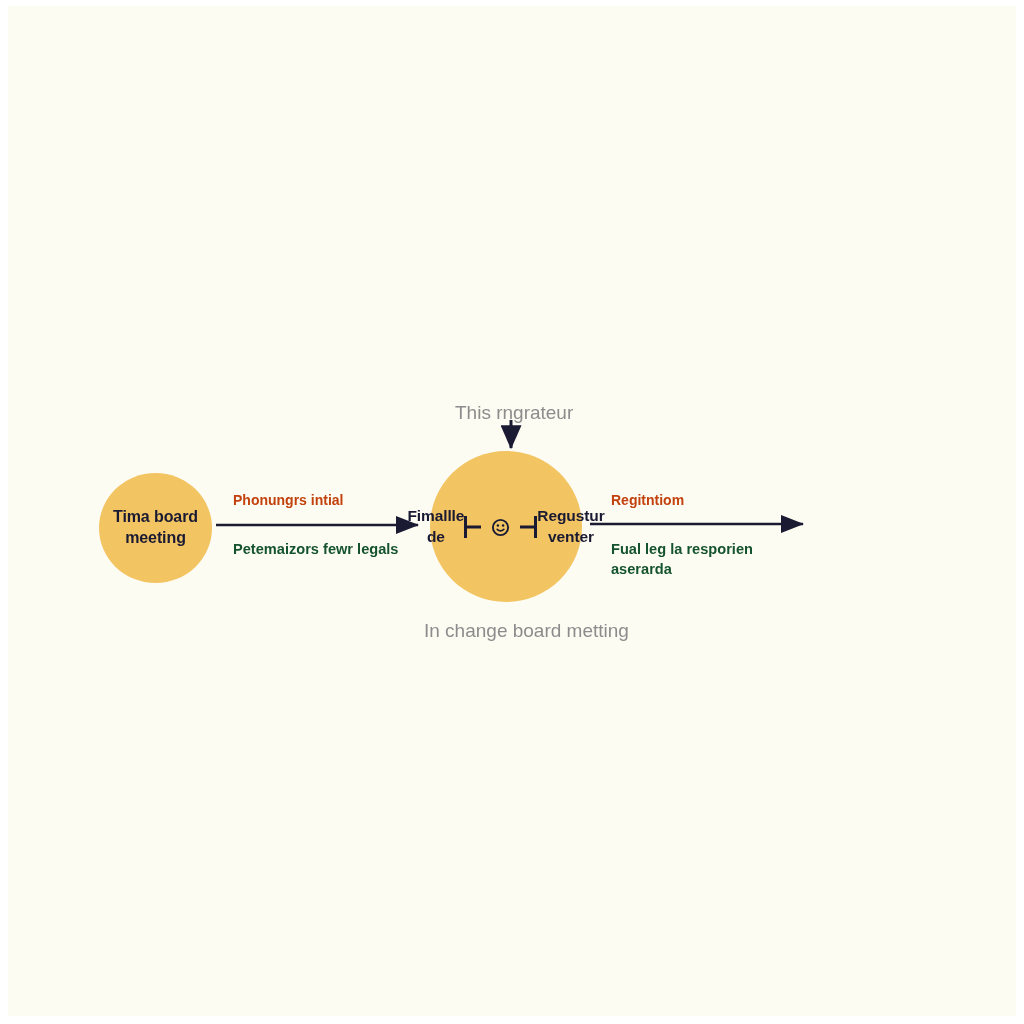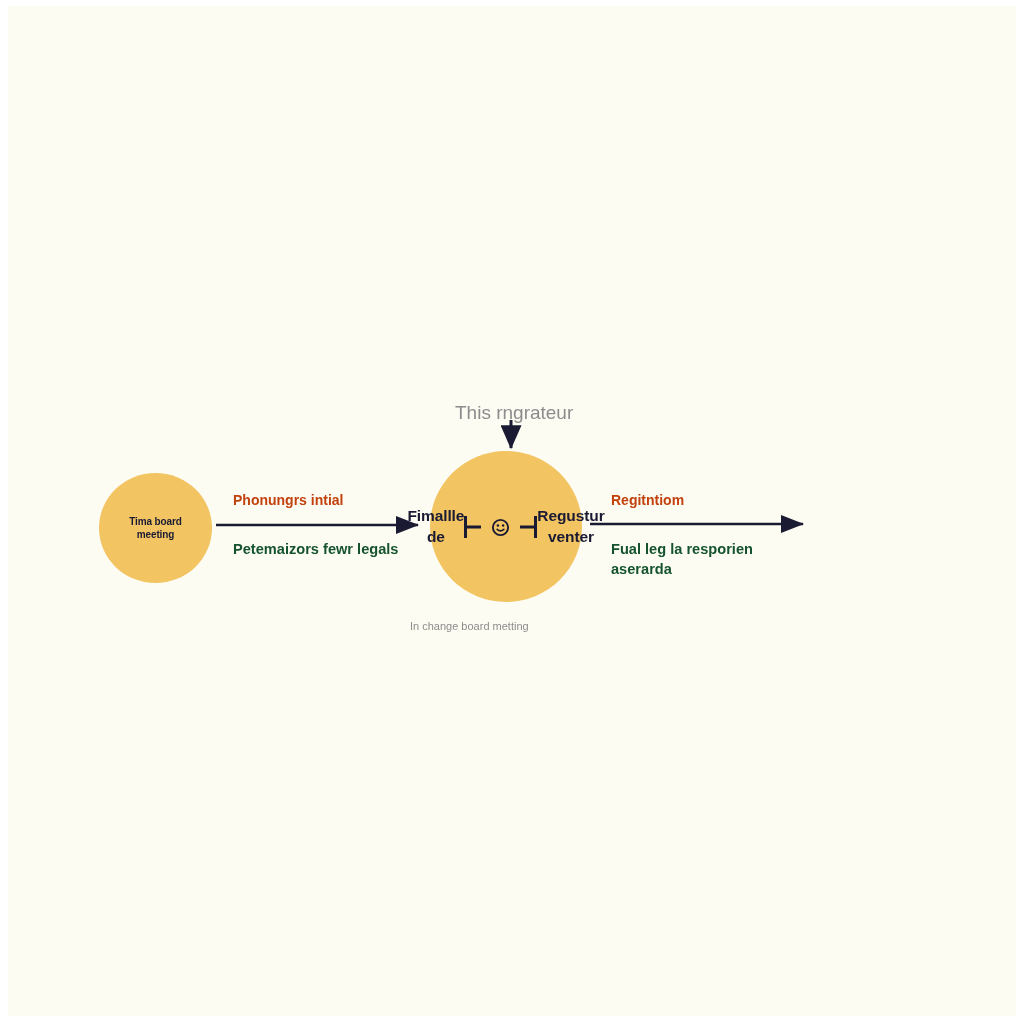--- a/index.html
+++ b/index.html
@@ -44,21 +44,21 @@
   }
   .node-label {
     color: #1a1a33;
     font-weight: bold;
     line-height: 1.30;
     letter-spacing: -0.1px;
   }
   #node-start {
     left: 99px;  top: 473px;  width: 113px; height: 110px;
   }
-  #node-start .node-label { font-size: 10px; }
+  #node-start .node-label { font-size: 16px; }
   #node-end {
     left: 807px; top: 473px;  width: 112px; height: 110px;
   }
   #node-end .node-label { font-size: 15.5px; }
   #node-middle {
     left: 430px; top: 451px;  width: 152px; height: 151px;
   }
   #node-middle .node-label { font-size: 15.5px; }
   .mid-glyph-row {
     display: flex;
@@ -93,21 +93,21 @@
   #edge2-sub    { left: 611px; top: 539px; }
   
   .annotation {
     position: absolute;
     color: #8c8c8c;
     font-size: 19px;
     font-weight: normal;
     white-space: nowrap;
   }
   #note-top    { left: 455px; top: 402px; }
-  #note-bottom { left: 410px; top: 620px; font-size: 11px; }
+  #note-bottom { left: 424px; top: 620px; font-size: 19px; }
 </style>
 </head>
 <body>
 
 <div id="canvas">
 
   <div id="plate"></div>
 
   <svg id="diagram" viewBox="0 0 1024 1024" xmlns="http://www.w3.org/2000/svg">
     <defs>

